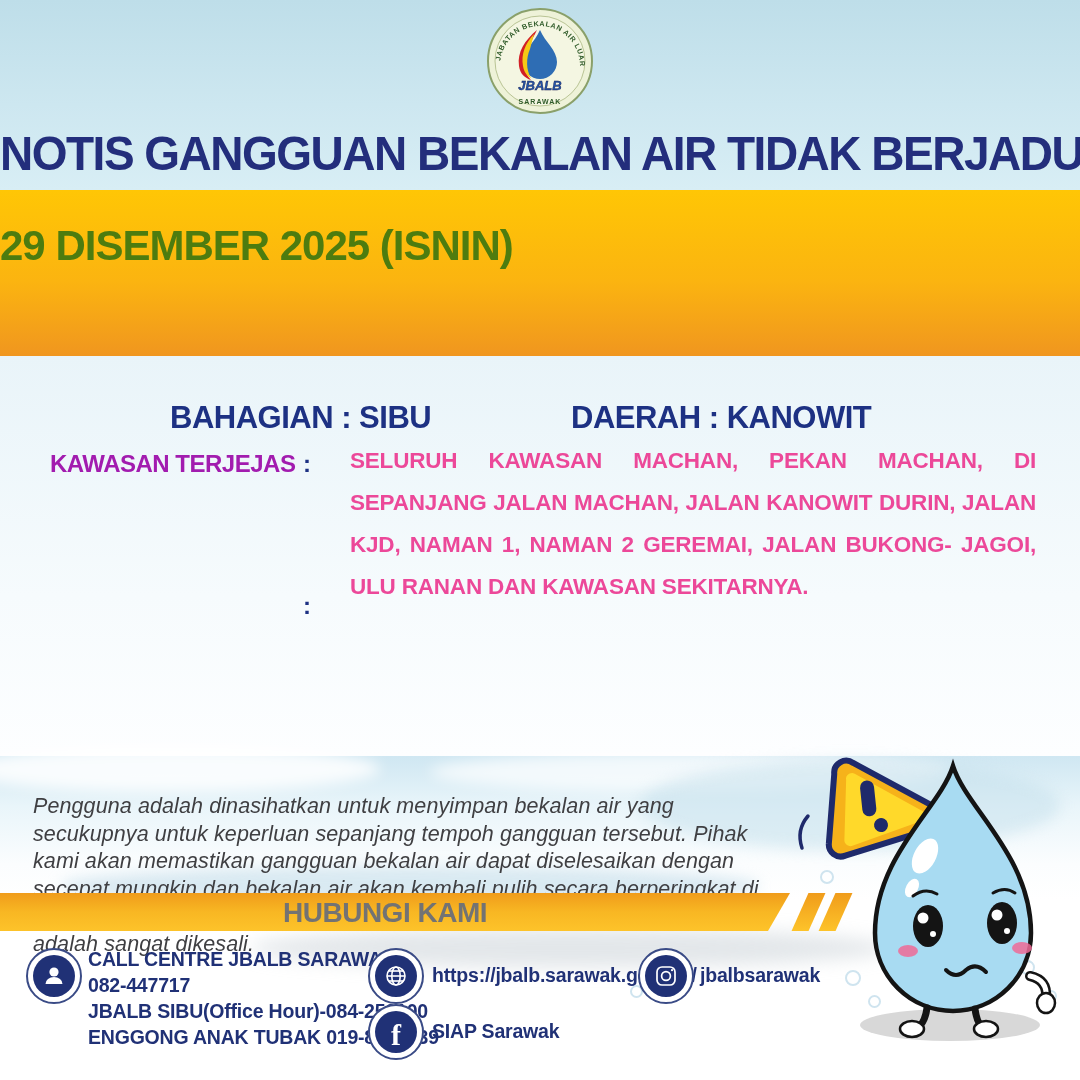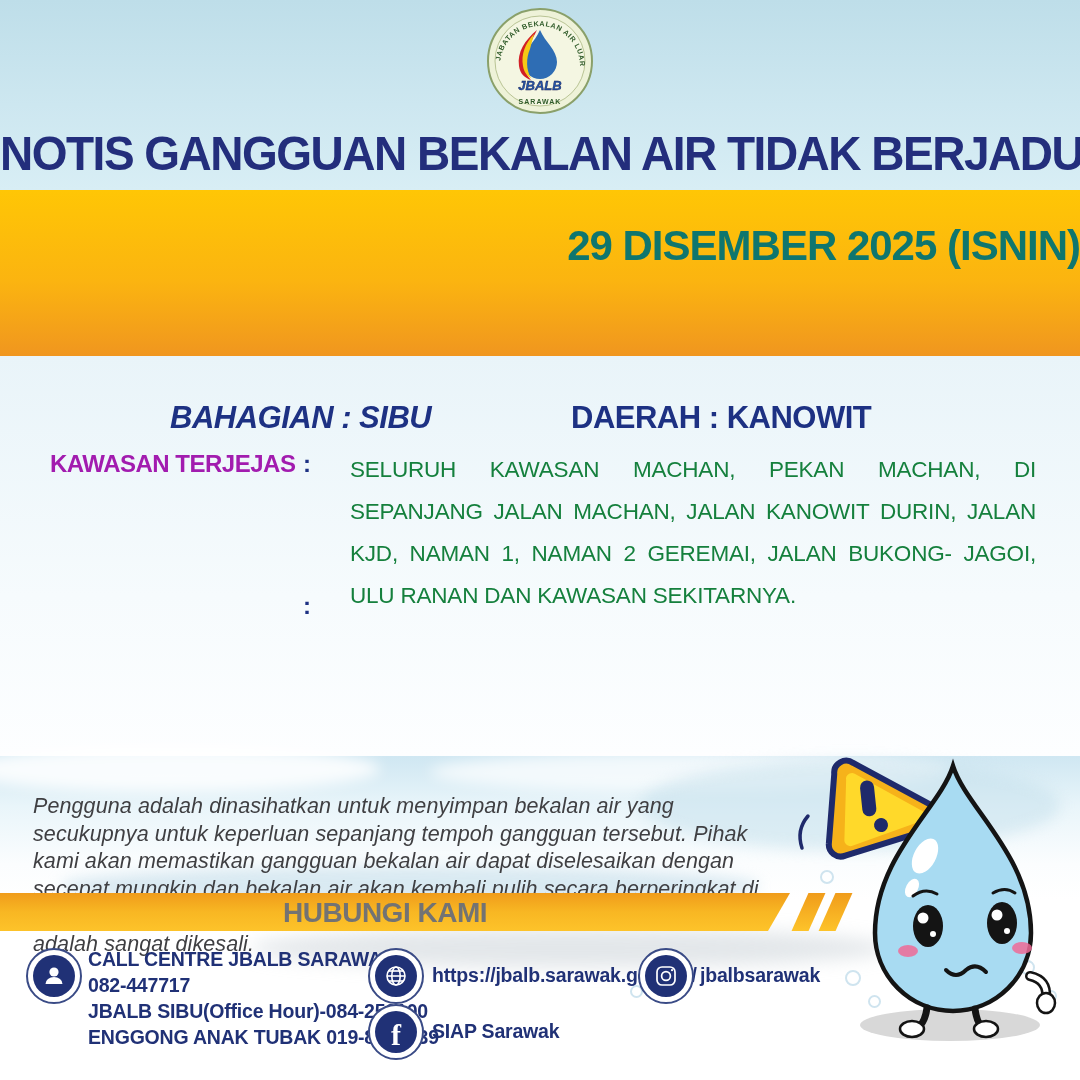--- a/index.html
+++ b/index.html
@@ -27,37 +27,37 @@
   .bottom-band{position:absolute;left:0;top:900px;width:1080px;height:180px;background:#ffffff;}
   .bubble{position:absolute;border:2px solid #cfe4ef;border-radius:50%;background:rgba(255,255,255,0.5);}
 
   
   .logo{position:absolute;left:487px;top:8px;width:106px;height:106px;}
 
   
   .title{position:absolute;left:0;top:126px;width:1080px;text-align:center;
     font-size:46px;font-weight:bold;letter-spacing:-1.5px;color:#232e7c;
     transform:scaleY(1.04);white-space:nowrap;}
-  .date-line{position:absolute;left:0;width:1080px;text-align:right;
-    font-size:42px;font-weight:bold;letter-spacing:-1px;color:#0f766e;white-space:nowrap;}
+  .date-line{position:absolute;left:0;width:1080px;text-align:left;
+    font-size:42px;font-weight:bold;letter-spacing:-1px;color:#4d7c0f;white-space:nowrap;}
   .date-line.l1{top:222px;}
   .date-line.l2{top:280px;}
 
   
   .region{position:absolute;top:400px;font-size:31px;font-weight:bold;
     letter-spacing:-0.5px;color:#1d3183;white-space:nowrap;}
-  .region.bahagian{left:170px;font-style:italic;}
+  .region.bahagian{left:170px;}
   .region.daerah{left:571px;}
 
   
   .sec-label{position:absolute;left:50px;font-size:24px;font-weight:bold;
     letter-spacing:-0.5px;color:#a21caf;white-space:nowrap;}
   .sec-colon{position:absolute;left:303px;font-size:24px;font-weight:bold;color:#1d3183;}
-  .sec-text{position:absolute;left:350px;width:686px;font-size:22.5px;font-weight:normal;
-    letter-spacing:-0.2px;line-height:42px;color:#15803d;text-align:justify;margin-top:9px;}
+  .sec-text{position:absolute;left:350px;width:686px;font-size:22.5px;font-weight:bold;
+    letter-spacing:-0.2px;line-height:42px;color:#ec4899;text-align:justify;}
   .sec-text .it{font-style:italic;}
 
   
   .disclaimer{position:absolute;left:33px;top:793px;width:762px;
     font-size:21.5px;font-style:italic;line-height:27.5px;color:#3f3f42;
     letter-spacing:0.1px;}
 
   
   .hubungi-bar{position:absolute;left:0;top:893px;width:790px;height:38px;
     background:linear-gradient(180deg,#f09c1b 0%,#f8b723 50%,#fdc32a 100%);

